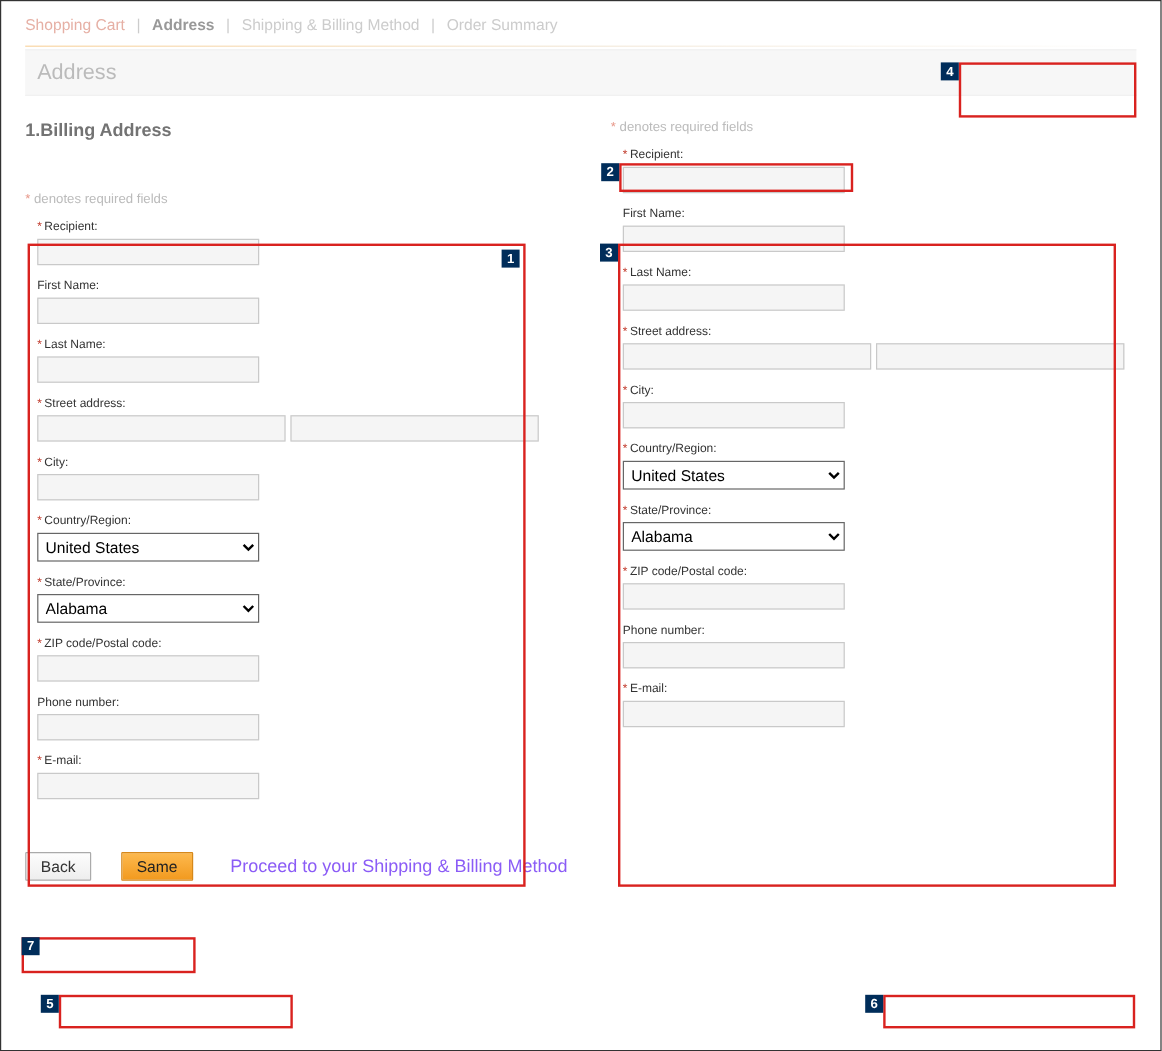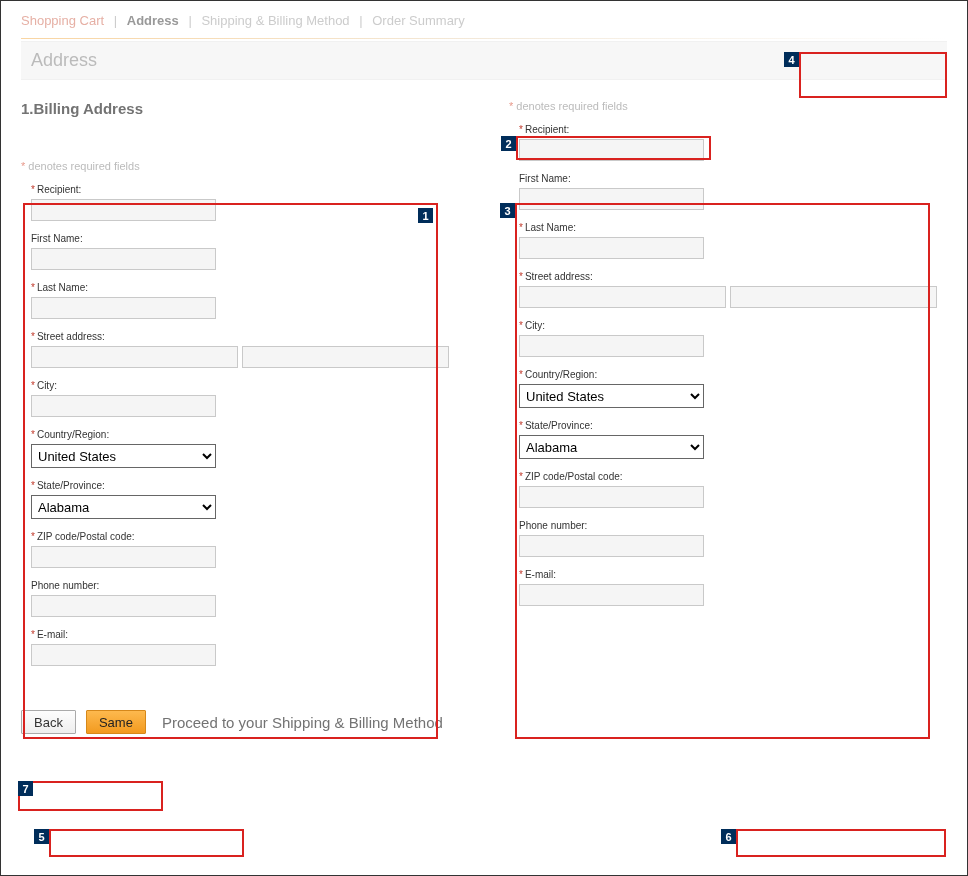--- a/index.html
+++ b/index.html
@@ -106,21 +106,21 @@
     width: 185px;
     height: 24px;
     border: 1px solid #666;
     background: #fff;
     font-size: 13px;
     padding: 0 2px;
   }
   .button-row {
     display: flex;
     align-items: center;
-    gap: 10px;
+    gap: 25px;
     margin-top: 22px;
   }
   button.btn {
     min-width: 52px;
     height: 24px;
     padding: 0 12px;
     font-size: 13px;
     border: 1px solid #aaa;
     cursor: pointer;
     border-radius: 1px;
@@ -128,21 +128,21 @@
   button.btn-back {
     background: linear-gradient(#fdfdfd, #eee);
     color: #333;
   }
   button.btn-next {
     background: linear-gradient(#fdb94e, #f29a1f);
     border-color: #d6881a;
     color: #222;
   }
   .proceed-text {
-    color: #737373;
+    color: #8b5cf6;
     font-size: 15px;
     margin-left: 6px;
   }
   
   .callout {
     position: absolute;
     border: 2px solid #d9221f;
     pointer-events: none;
   }
   .callout .badge, .badge-standalone {

